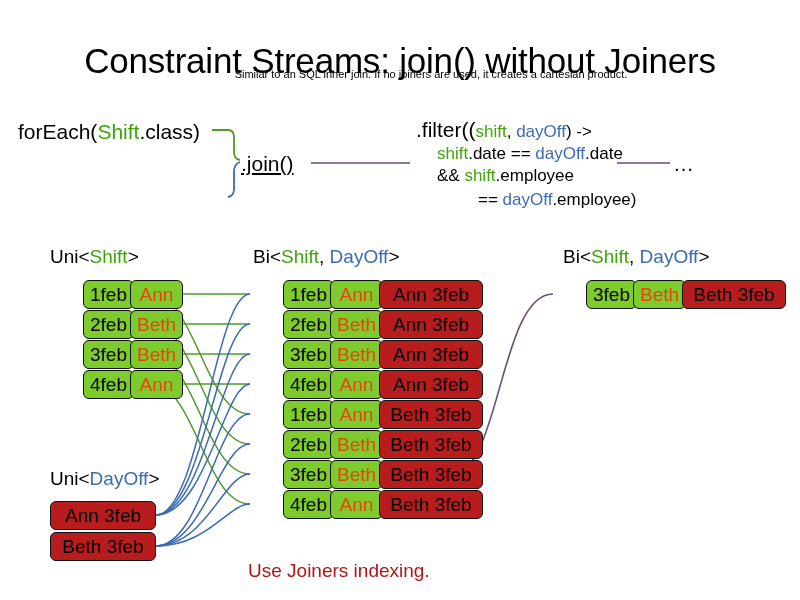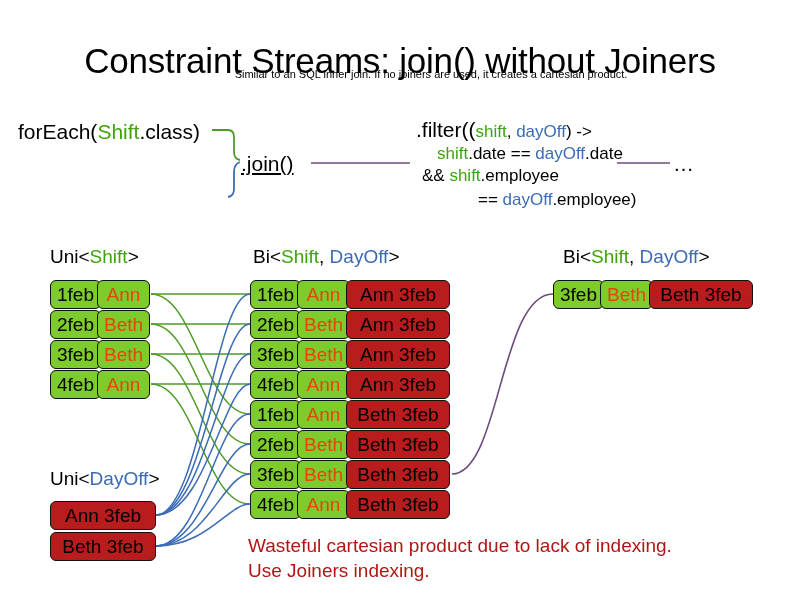--- a/index.html
+++ b/index.html
@@ -86,21 +86,21 @@
     box-sizing: border-box;
     border: 1.6px solid #111111;
     border-radius: 6px;
     display: flex;
     align-items: center;
     justify-content: center;
     font-size: 19px;
     white-space: nowrap;
     position: relative;
   }
-  .cell.green { background: #7dcb2c; }
+  .cell.green { background: #7dcb2c; margin-left: 33px; }
   .cell.blue  { background: #b91c1c; }
   .cell.date  { color: #000000; }
   .cell.name  { color: #e8450d; }
   .cell.joined{ color: #000000; }
 
   
   .cell + .cell { margin-left: -4px; }
 
   
   .warning {
@@ -158,21 +158,21 @@
   <div class="code abs" style="left:241px; top:152px;text-decoration:underline;">.join()</div>
 
   <div class="code abs" style="left:416px; top:118px;text-align:center;">
     <span>.filter((</span><span class="code-sm shift-tok">shift</span><span class="code-sm">, </span><span class="code-sm dayoff-tok">dayOff</span><span class="code-sm">) -&gt;</span>
   </div>
 
   <div class="code-sm abs" style="left:437px; top:145px;">
     <span class="shift-tok">shift</span><span>.date == </span><span class="dayoff-tok">dayOff</span><span>.date</span>
   </div>
 
-  <div class="code-sm abs" style="left:422px; top:167px;">
+  <div class="code-sm abs" style="left:437px; top:167px;">
     <span>&amp;&amp; </span><span class="shift-tok">shift</span><span>.employee</span>
   </div>
 
   <div class="code-sm abs" style="left:478px; top:191px;">
     <span>== </span><span class="dayoff-tok">dayOff</span><span>.employee)</span>
   </div>
 
   <div class="dots" style="left:673px; top:152px;">…</div>
 
   <div class="stream-label" style="left:50px; top:246px;">
@@ -255,16 +255,15 @@
     <div class="cell green name" style="width:53px;">Ann</div>
     <div class="cell blue joined" style="width:104px;">Beth 3feb</div>
   </div>
 
   <div class="tuple" style="left:553px; top:280px;">
     <div class="cell green date" style="width:51px;">3feb</div>
     <div class="cell green name" style="width:53px;">Beth</div>
     <div class="cell blue joined" style="width:104px;">Beth 3feb</div>
   </div>
 
-  <div class="warning" style="left:248px; top:533px;">Wasteful cartesian product due to lack of indexing.</div>
   <div class="warning" style="left:248px; top:558px;">Use Joiners indexing.</div>
 
 </div>
 
 </body></html>

